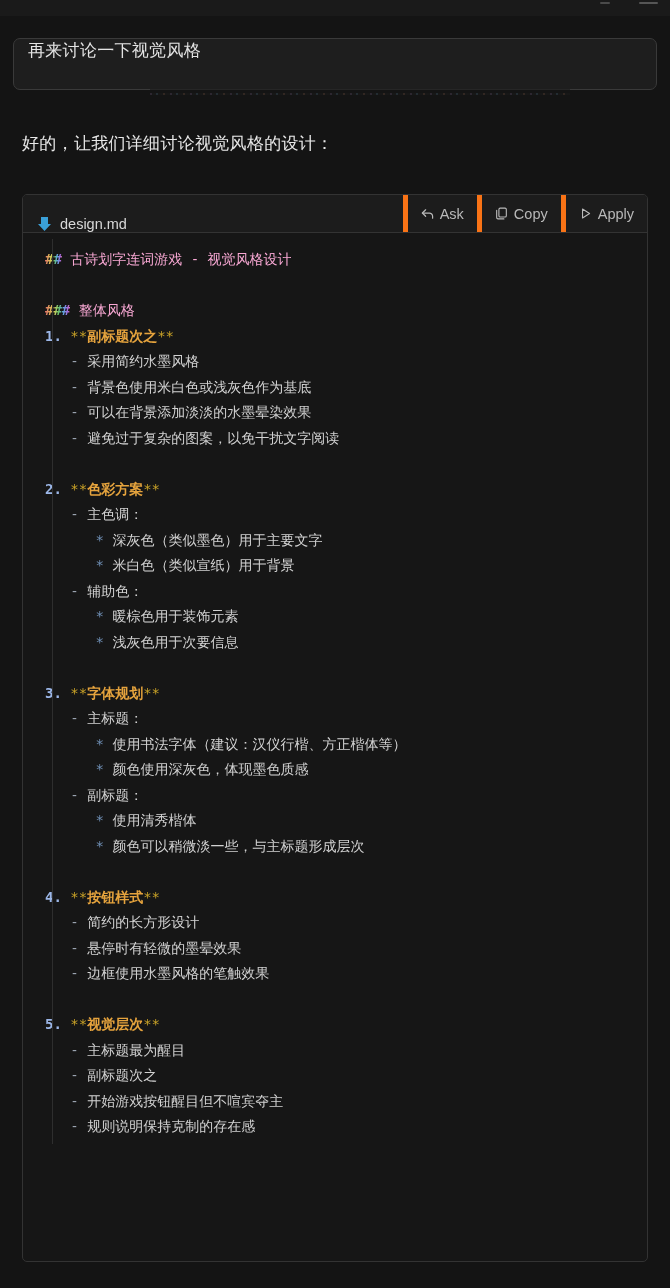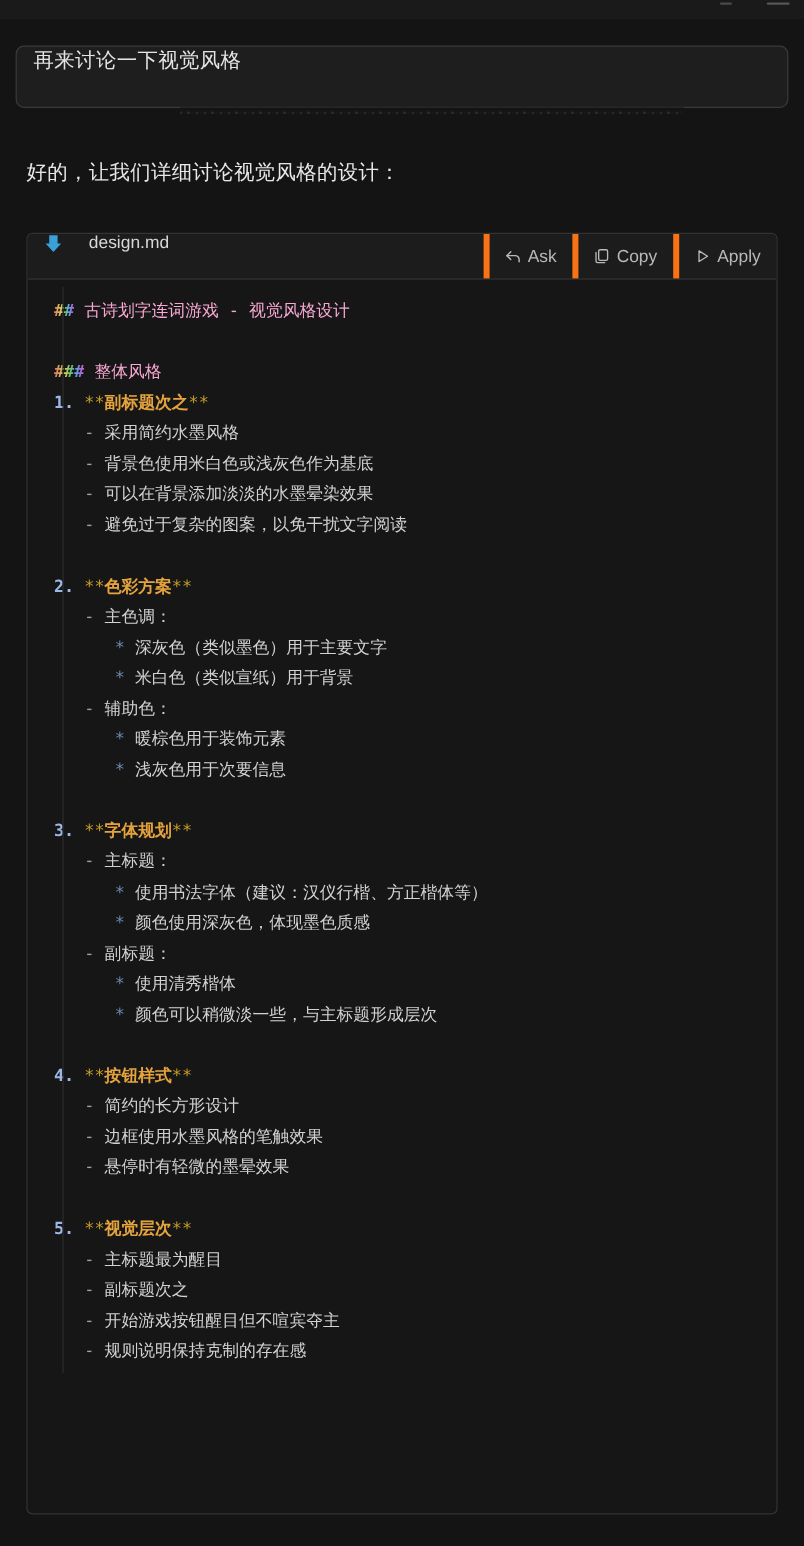--- a/index.html
+++ b/index.html
@@ -109,22 +109,22 @@
   .cb-header {
     height: 38px;
     background: #1c1c1c;
     border-bottom: 1px solid #333333;
     display: flex;
     align-items: stretch;
   }
   .cb-file {
     flex: 1;
     display: flex;
-    align-items: flex-start;
-    gap: 22px;
+    align-items: flex-end;
+    gap: 8px;
     padding-left: 14px;
     min-width: 0;
   }
   .md-icon { width: 15px; height: 16px; flex: none; display: block; }
   .cb-filename {
     font-size: 14.5px;
     color: #d8d8d8;
     white-space: nowrap;
     overflow: hidden;
     text-overflow: ellipsis;
@@ -269,22 +269,22 @@
         <div class="line"><span class="num">3.</span><span class="txt"> </span><span class="stars">**</span><span class="bold">字体规划</span><span class="stars">**</span></div>
         <div class="line"><span class="txt">   </span><span class="dash">-</span><span class="txt"> 主标题：</span></div>
         <div class="line"><span class="txt">      </span><span class="star-b">*</span><span class="txt"> 使用书法字体（建议：汉仪行楷、方正楷体等）</span></div>
         <div class="line"><span class="txt">      </span><span class="star-b">*</span><span class="txt"> 颜色使用深灰色，体现墨色质感</span></div>
         <div class="line"><span class="txt">   </span><span class="dash">-</span><span class="txt"> 副标题：</span></div>
         <div class="line"><span class="txt">      </span><span class="star-b">*</span><span class="txt"> 使用清秀楷体</span></div>
         <div class="line"><span class="txt">      </span><span class="star-b">*</span><span class="txt"> 颜色可以稍微淡一些，与主标题形成层次</span></div>
         <div class="line blank">&nbsp;</div>
         <div class="line"><span class="num">4.</span><span class="txt"> </span><span class="stars">**</span><span class="bold">按钮样式</span><span class="stars">**</span></div>
         <div class="line"><span class="txt">   </span><span class="dash">-</span><span class="txt"> 简约的长方形设计</span></div>
+        <div class="line"><span class="txt">   </span><span class="dash">-</span><span class="txt"> 悬停时有轻微的墨晕效果</span></div>
         <div class="line"><span class="txt">   </span><span class="dash">-</span><span class="txt"> 边框使用水墨风格的笔触效果</span></div>
-        <div class="line"><span class="txt">   </span><span class="dash">-</span><span class="txt"> 悬停时有轻微的墨晕效果</span></div>
         <div class="line blank">&nbsp;</div>
         <div class="line"><span class="num">5.</span><span class="txt"> </span><span class="stars">**</span><span class="bold">视觉层次</span><span class="stars">**</span></div>
         <div class="line"><span class="txt">   </span><span class="dash">-</span><span class="txt"> 主标题最为醒目</span></div>
         <div class="line"><span class="txt">   </span><span class="dash">-</span><span class="txt"> 副标题次之</span></div>
         <div class="line"><span class="txt">   </span><span class="dash">-</span><span class="txt"> 开始游戏按钮醒目但不喧宾夺主</span></div>
         <div class="line"><span class="txt">   </span><span class="dash">-</span><span class="txt"> 规则说明保持克制的存在感</span></div>
       </div>
   </div>
 
 </div>

